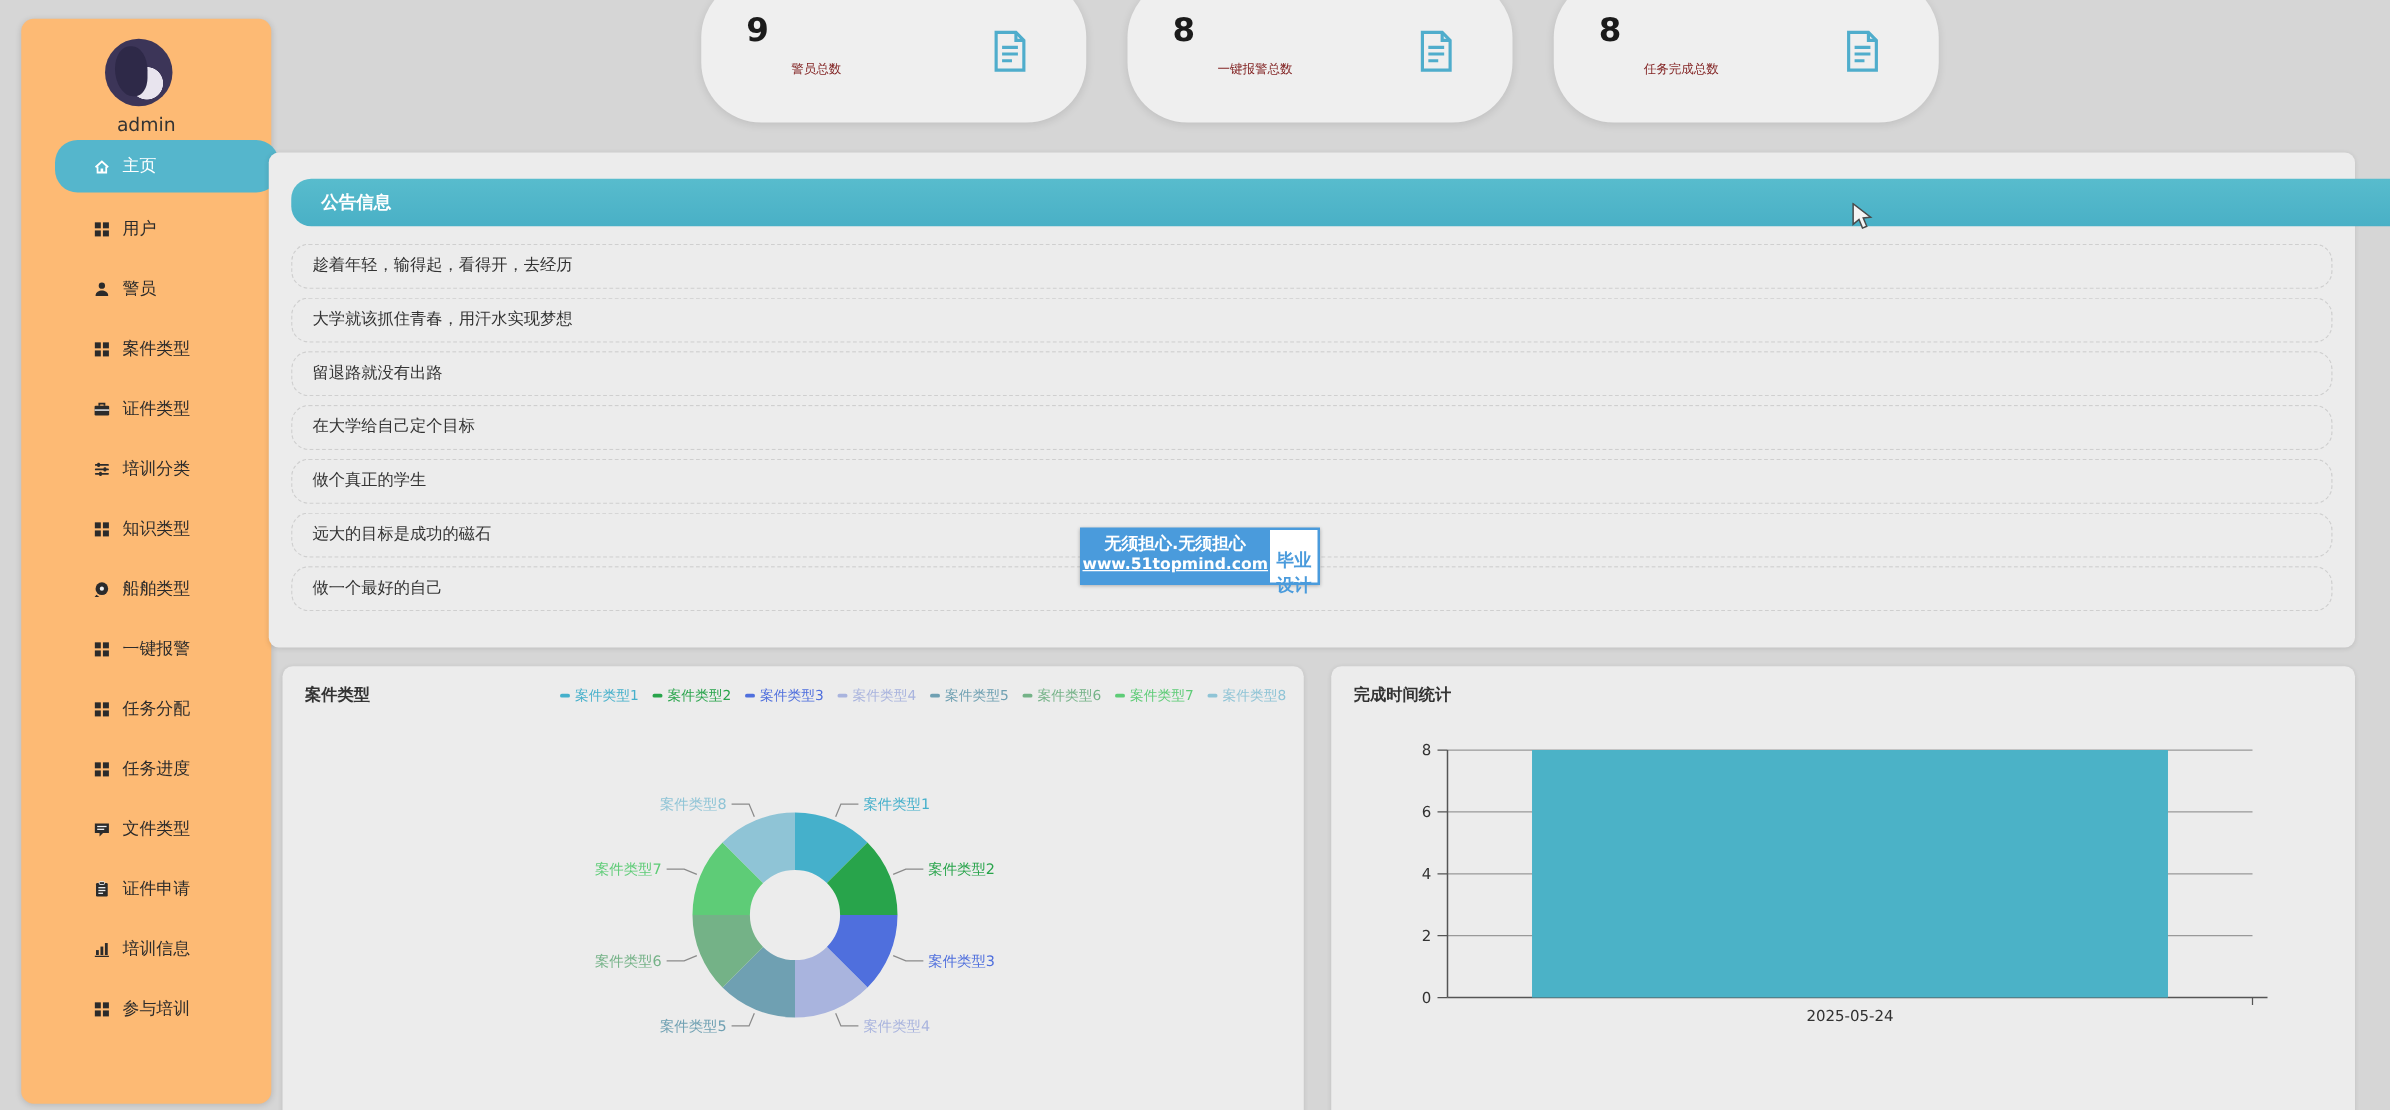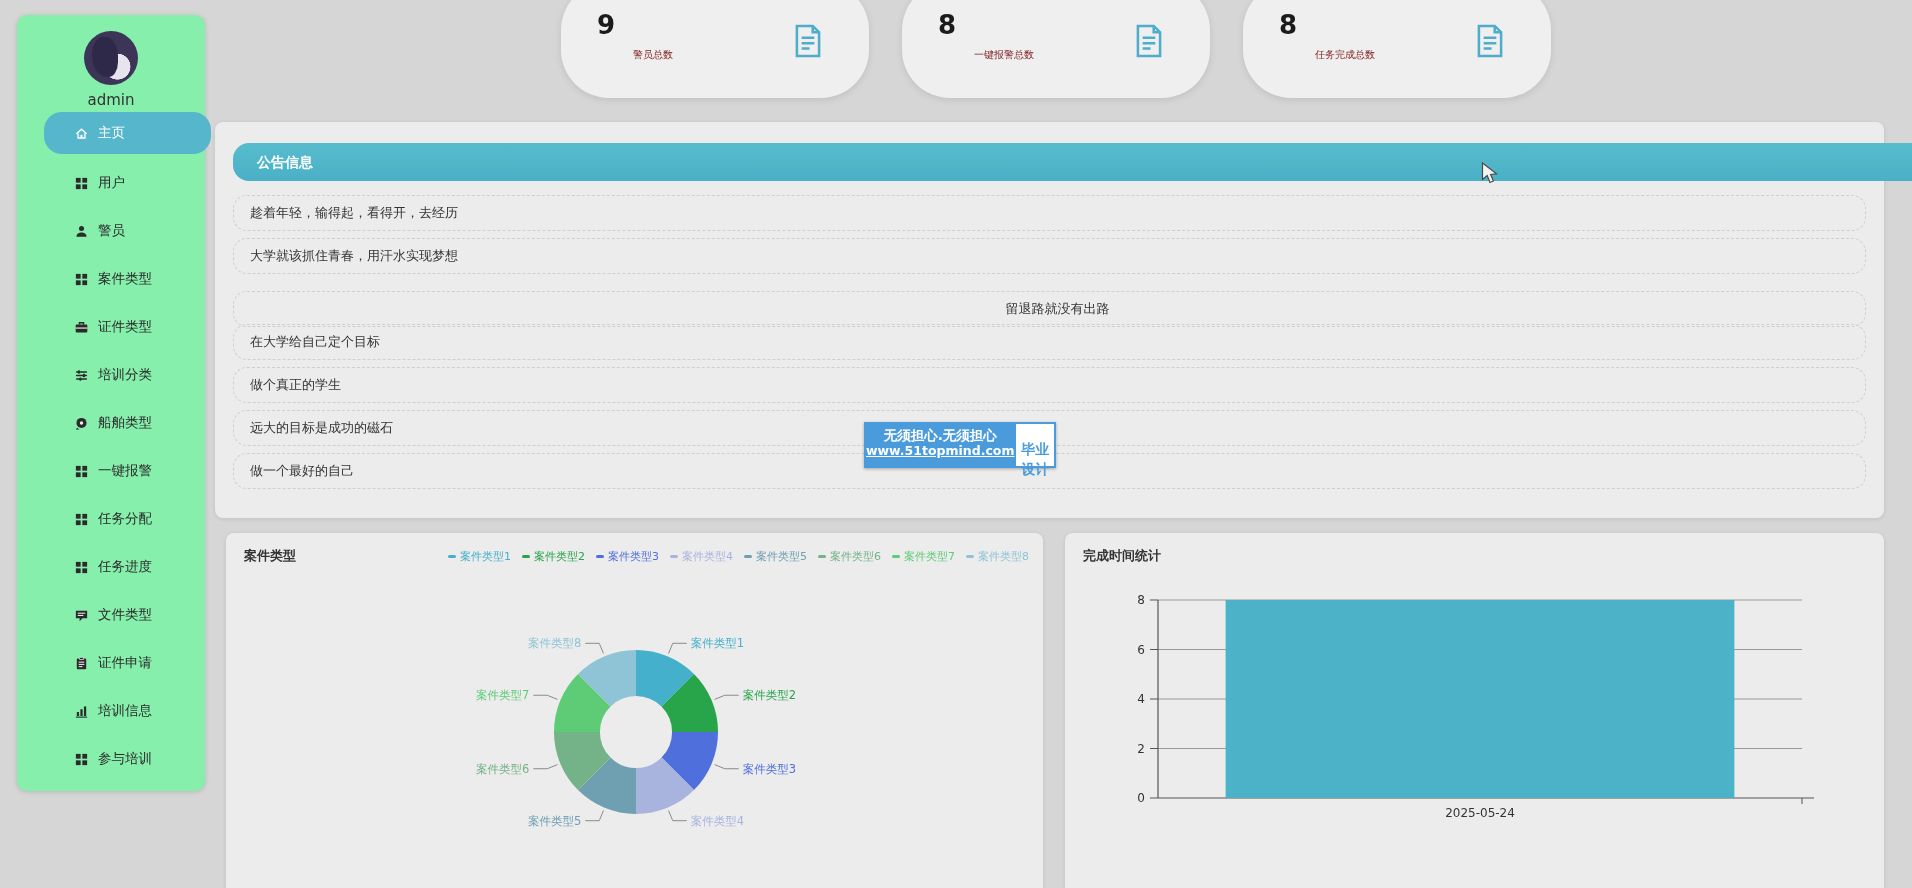--- a/index.html
+++ b/index.html
@@ -1,20 +1,20 @@
 <!DOCTYPE html>
 <html><head>
 <meta charset="utf-8">
 <style>
   html,body{margin:0;padding:0;background:#c9c9c9;}
   .stage{position:relative;width:1912px;height:888px;overflow:hidden;
          background:#d6d6d6;font-family:"DejaVu Sans","Liberation Sans",sans-serif;}
   
-  .sidebar{position:absolute;left:17px;top:15px;width:188px;height:776px;
-           background:#86efac;border-radius:10px;box-shadow:0 1px 5px rgba(0,0,0,.15);}
+  .sidebar{position:absolute;left:17px;top:15px;width:188px;height:868px;
+           background:#fdba74;border-radius:10px;box-shadow:0 1px 5px rgba(0,0,0,.15);padding-left:12px;}
   .avatar{position:absolute;left:67px;top:16px;width:54px;height:54px;border-radius:50%;
           background:radial-gradient(circle at 62% 66%, #e8e4ee 0 26%, #3c3558 27% 100%);
           overflow:hidden;}
   .avatar:before{content:"";position:absolute;left:8px;top:6px;width:26px;height:40px;
           background:#2e2948;border-radius:48% 52% 40% 60%;}
   .username{position:absolute;left:0;top:76px;width:100%;text-align:center;
             font-size:15px;color:#333;}
   .menu{position:absolute;left:0;top:97px;width:100%;margin-left:17px;}
   .menu-item{height:48px;display:flex;align-items:center;gap:9px;padding-left:40px;
              font-size:13.5px;color:#2b2b2b;cursor:pointer;box-sizing:border-box;}
@@ -113,20 +113,29 @@
             <rect x="2" y="7.2" width="12" height="1.6" rx="0.8"></rect>
             <rect x="2" y="11" width="12" height="1.6" rx="0.8"></rect>
             <rect x="4" y="2.4" width="2.4" height="3.6" rx="1"></rect>
             <rect x="9.4" y="6.2" width="2.4" height="3.6" rx="1"></rect>
             <rect x="5.6" y="10" width="2.4" height="3.6" rx="1"></rect>
           </svg>
           <span>培训分类</span>
         </div>
         <div class="menu-item">
           <svg viewBox="0 0 16 16" class="mi" fill="currentColor">
+            <rect x="2" y="2" width="5.1" height="5.1"></rect>
+            <rect x="8.9" y="2" width="5.1" height="5.1"></rect>
+            <rect x="2" y="8.9" width="5.1" height="5.1"></rect>
+            <rect x="8.9" y="8.9" width="5.1" height="5.1"></rect>
+          </svg>
+          <span>知识类型</span>
+        </div>
+        <div class="menu-item">
+          <svg viewBox="0 0 16 16" class="mi" fill="currentColor">
             <circle cx="8" cy="7.4" r="5.4"></circle>
             <path d="M3.4 12.6 1.8 14.4h4z" fill="currentColor"></path>
             <circle cx="8" cy="7.4" r="1.8" fill="#f0f0f0"></circle>
           </svg>
           <span>船舶类型</span>
         </div>
         <div class="menu-item">
           <svg viewBox="0 0 16 16" class="mi" fill="currentColor">
             <rect x="2" y="2" width="5.1" height="5.1"></rect>
             <rect x="8.9" y="2" width="5.1" height="5.1"></rect>
@@ -222,21 +231,21 @@
       </div>
     </div>
 
   <section class="panel announce">
     <div class="announce-header">
       <span>公告信息</span>
     </div>
     <div id="announce-list">
         <div class="announce-item" style="top: 73px;">趁着年轻，输得起，看得开，去经历</div>
         <div class="announce-item" style="top: 116px;">大学就该抓住青春，用汗水实现梦想</div>
-        <div class="announce-item" style="top: 169px; text-align: center;">留退路就没有出路</div>
+        <div class="announce-item" style="top: 159px;">留退路就没有出路</div>
         <div class="announce-item" style="top: 202px;">在大学给自己定个目标</div>
         <div class="announce-item" style="top: 245px;">做个真正的学生</div>
         <div class="announce-item" style="top: 288px;">远大的目标是成功的磁石</div>
         <div class="announce-item" style="top: 331px;">做一个最好的自己</div>
       </div>
   </section>
 
   <div class="watermark">
     <div class="wm-left">
       <div class="wm-l1">无须担心.无须担心</div>

